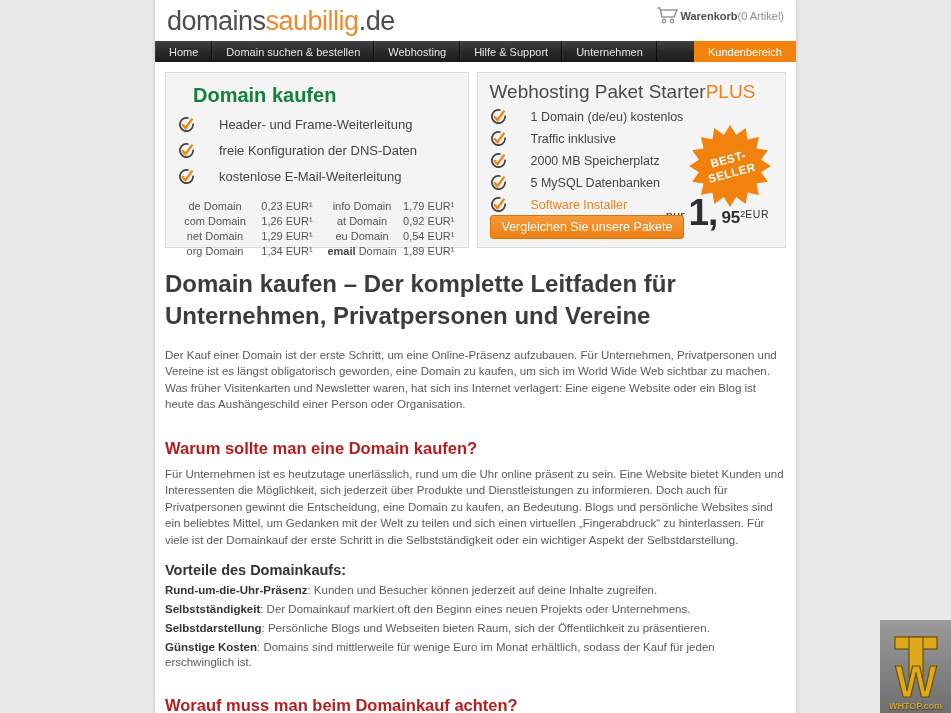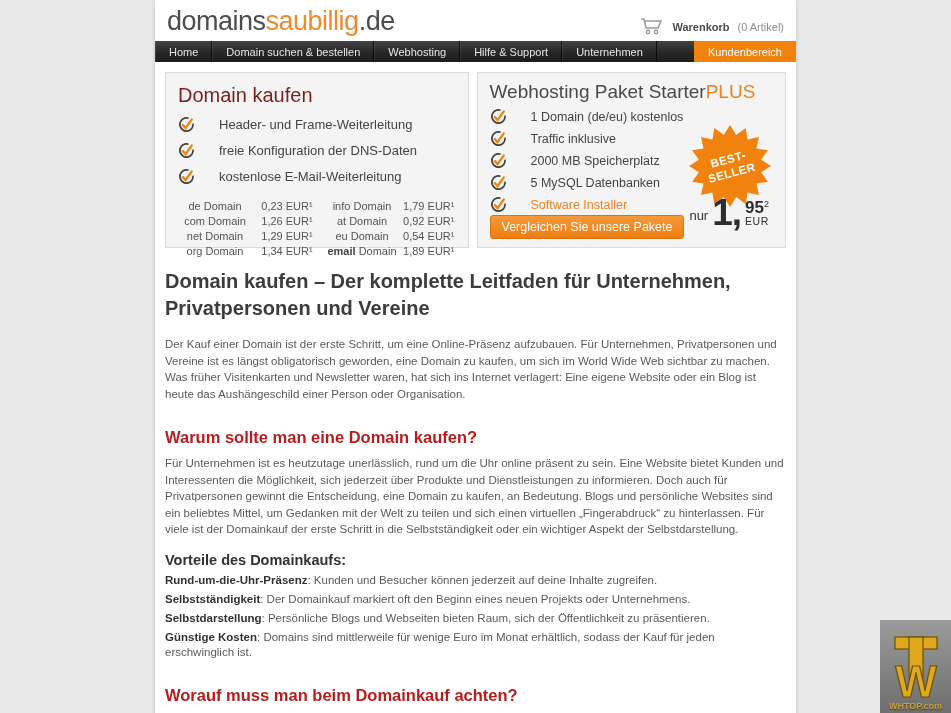--- a/index.html
+++ b/index.html
@@ -5,44 +5,44 @@
   * { margin:0; padding:0; box-sizing:border-box; }
   html,body { width:951px; height:713px; overflow:hidden; }
   body {
     font-family:"Liberation Sans","DejaVu Sans",sans-serif;
     background:#e9e9e9; color:#555; position:relative;
   }
   .column { width:641px; margin:0 auto; background:#fff; min-height:713px;
             box-shadow:0 0 4px rgba(0,0,0,.18); }
 
   
-  .header { display:flex; align-items:flex-end; justify-content:space-between;
+  .header { display:flex; align-items:flex-start; justify-content:space-between;
             padding:6px 12px 4px 12px; background:#fff; }
   .logo { font-size:27px; letter-spacing:-0.5px; color:#4d4d4d; cursor:pointer; }
   .logo .accent { color:#ef8b2e; }
-  .cart { display:flex; align-items:center; gap:8px; font-size:11px; }
+  .cart { display:flex; align-items:center; font-size:11px; }
   .cart-label { font-weight:bold; color:#4d4d4d; }
   .cart-count { color:#8d8d8d; }
 
   
   .nav { display:flex; height:21px; background:linear-gradient(#424242,#272727 55%,#1c1c1c);
          align-items:stretch; font-size:11px; }
   .nav-item { display:flex; align-items:center; padding:0 13px; color:#e6e6e6;
               border-right:1px solid rgba(0,0,0,.7); border-left:1px solid rgba(255,255,255,.08);
               cursor:pointer; }
   .nav-spacer { flex:1; }
   .nav-account { display:flex; align-items:center; padding:0 14px; background:#f0820d;
                  color:#fff; cursor:pointer; }
 
   
   .hero { display:flex; gap:8px; padding:10px 10px 4px 10px; background:#fff; }
   .box { background:#f4f4f4; border:1px solid #dcdcdc; height:176px; position:relative; }
   .box-domain { width:305px; padding:11px 12px; }
   .box-hosting { width:311px; padding:8px 12px; }
-  .box-title { font-size:20px; font-weight:normal; color:#7f1d1d; margin-bottom:6px; }
+  .box-title { font-size:20px; font-weight:bold; color:#15803d; margin-bottom:6px;margin-left:15px; }
   .hosting-title { font-size:19px; color:#4a4a4a; margin-bottom:4px; }
   .hosting-title .accent { color:#ef8120; }
 
   ul.checks { list-style:none; }
   ul.checks li { display:flex; align-items:center; gap:24px; font-size:13px; color:#444; }
   .box-domain ul.checks li { margin:9px 0; }
   .box-hosting ul.checks li { margin:5px 0; font-size:12.5px; }
   ul.checks li.highlight span.lbl { color:#ef8120; }
   .check-icon { width:17px; height:17px; flex:0 0 17px; }
 
@@ -59,32 +59,32 @@
   .badge-text { position:absolute; inset:0; display:flex; flex-direction:column;
                 align-items:center; justify-content:center; transform:rotate(-15deg);
                 color:#fff; font-weight:bold; font-size:11.5px; letter-spacing:.5px;
                 line-height:1.25; text-align:center; }
 
   
   .big-price { position:absolute; right:16px; top:124px; display:flex; align-items:flex-end; gap:4px;
                color:#2e2e2e; }
   .bp-nur { font-size:13px; padding-bottom:5px; color:#333; }
   .bp-int { font-size:37px; font-weight:bold; line-height:.85; letter-spacing:-1px; }
-  .bp-col { display:flex; flex-direction:column; line-height:1; padding-bottom:2px; }
+  .bp-col { display:flex; line-height:1; padding-bottom:2px; }
   .bp-dec { font-size:17px; font-weight:bold; }
   .bp-sup { font-size:9px; vertical-align:super; font-weight:normal; }
   .bp-cur { font-size:10.5px; letter-spacing:.5px; }
 
   .compare-btn { position:absolute; left:12px; bottom:8px; background:linear-gradient(#f59a3b,#ee7e10);
                  border:1px solid #d9730a; border-radius:3px; color:#fff; font-size:12.5px;
                  padding:4px 11px; cursor:pointer; font-family:Liberation Sans, sans-serif;text-align:center; }
 
   
   .article { padding:12px 10px 0 10px; }
-  .article h1 { font-size:20px; font-weight:bold; color:#3c3c3c; line-height:1.35;
+  .article h1 { font-size:24px; font-weight:bold; color:#3c3c3c; line-height:1.35;
                 max-width:600px; margin:4px 0 14px 0; }
   .article p.body { font-size:11.5px; line-height:16.5px; color:#5a5a5a; margin:0 0 10px 0; }
   .article h2.sect { font-size:16.5px; font-weight:bold; color:#b91c1c; margin:26px 0 8px 0; }
   .article h3.sub { font-size:14.5px; font-weight:bold; color:#333; margin:14px 0 5px 0; }
   .term-item { font-size:11.5px; line-height:15px; color:#5a5a5a; margin:0 0 4px 0; }
   .term-item b { color:#333; }
 
   
   .watermark { position:fixed; right:0; bottom:0; width:71px; height:93px;
                background:linear-gradient(#9b9b9b,#6e6e6e); display:flex; flex-direction:column;

